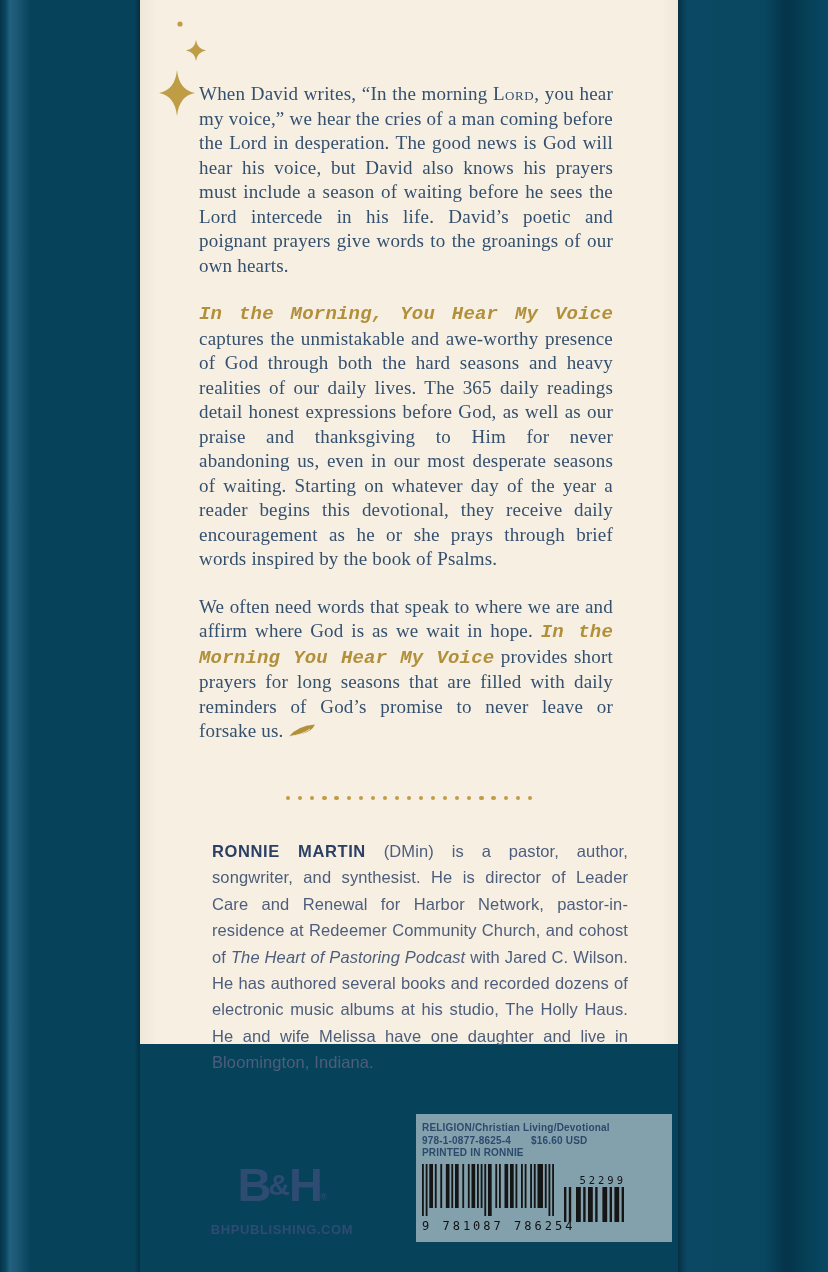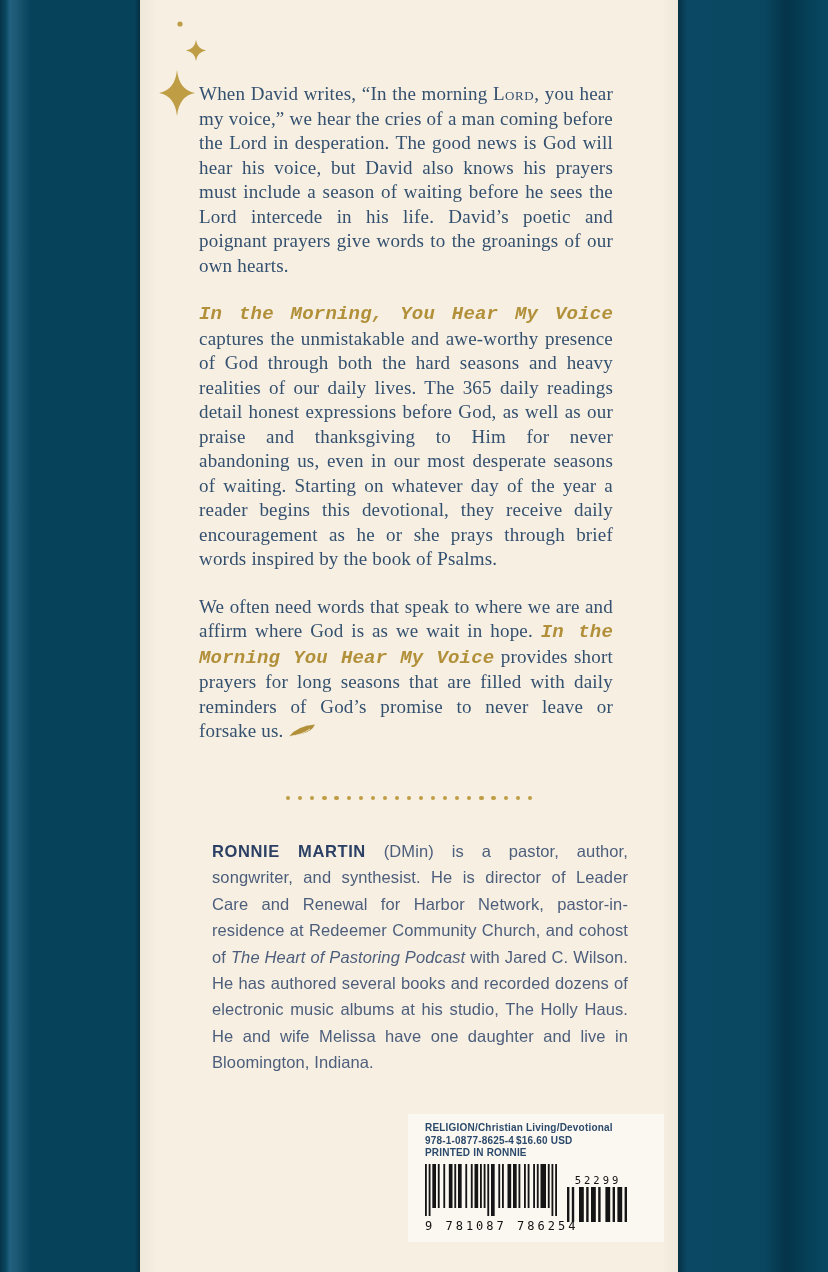--- a/index.html
+++ b/index.html
@@ -12,21 +12,21 @@
   .border-left{
     position:absolute;left:0;top:0;width:140px;height:1272px;
     background:linear-gradient(90deg,#053349 0%,#0a4860 4%,#226080 7%,#1c5873 12%,#07425b 22%,#07425b 96%,#052f42 100%);
   }
   .border-right{
     position:absolute;left:678px;top:0;width:150px;height:1272px;
     background:linear-gradient(90deg,#063045 0%,#0b4863 6%,#09465f 58%,#043449 72%,#054158 88%,#0a4863 100%);
   }
   
   .panel{
-    position:absolute;left:140px;top:0;width:538px;height:1272px;
+    position:absolute;left:140px;top:0;width:538px;height:1044px;
     background:linear-gradient(90deg,#efe7d8 0%,#f6efe2 3%,#f6efe2 97%,#f0e8da 100%);
   }
   
   .sparkles{position:absolute;left:10px;top:10px;}
   
   .copy{
     position:absolute;left:59px;top:82px;width:414px;
     font-size:19px;line-height:24.5px;color:#34506f;
     text-align:justify;letter-spacing:0.2px;
   }
@@ -60,34 +60,34 @@
     font-weight:900;font-size:47px;line-height:46px;letter-spacing:-3px;
     color:#2e4b72;
   }
   .bh-amp{font-size:30px;vertical-align:6px;letter-spacing:-1px;}
   .bh-reg{font-size:9px;vertical-align:1px;letter-spacing:0;}
   .bh-site{
     margin-top:2px;font-weight:bold;font-size:13px;letter-spacing:0.6px;color:#2e4b72;
   }
   
   .barcode-panel{
-    position:absolute;left:268px;top:1114px;width:256px;height:128px;
+    position:absolute;left:276px;top:1114px;width:256px;height:128px;
     background:rgba(255,255,255,0.5);
     font-family:"Liberation Sans", sans-serif;color:#2b4a6b;
-    padding:8px 0 0 17px;box-sizing:border-box;
+    padding:8px 0 0 6px;box-sizing:border-box;
   }
   .bc-line{font-size:10px;line-height:12.5px;font-weight:bold;letter-spacing:0.2px;white-space:nowrap;}
-  .bc-line2{display:flex;gap:2px;}
+  .bc-line2{display:flex;gap:20px;}
   .bc-row{display:flex;align-items:flex-start;margin-top:4px;}
   .bc-main{width:132px;}
   .bc-digits{
     font-family:"DejaVu Sans Mono", monospace;font-size:12px;color:#111;
     letter-spacing:3px;margin-top:-1px;white-space:nowrap;
   }
-  .bc-addon{width:62px;margin-left:10px;text-align:center;}
+  .bc-addon{width:62px;margin-left:10px;text-align:right;}
   .bc-addon-digits{
     font-family:"DejaVu Sans Mono", monospace;font-size:10.5px;color:#111;
     letter-spacing:3px;margin-bottom:1px;margin-top:10px;
   }
   svg{display:block;}
 </style>
 </head>
 <body>
 
 <div class="border-left"></div>
@@ -131,20 +131,24 @@
       <span></span>
       <span></span>
       <span></span>
       <span></span>
       <span></span>
       <span></span>
     </div>
 
   <div class="bio"><span class="seg-bold">RONNIE MARTIN</span><span> (DMin) is a pastor, author, songwriter, and synthesist. He is director of Leader Care and Renewal for Harbor Network, pastor-in-residence at Redeemer Community Church, and cohost of </span><span class="seg-italic">The Heart of Pastoring Podcast</span><span> with Jared C. Wilson. He has authored several books and recorded dozens of electronic music albums at his studio, The Holly Haus. He and wife Melissa have one daughter and live in Bloomington, Indiana.</span></div>
 
+  <div class="publisher">
+    <div class="bh-logo"><span>B</span><span class="bh-amp">&amp;</span><span>H</span><span class="bh-reg">®</span></div>
+    <div class="bh-site">BHPUBLISHING.COM</div>
+  </div>
 
   <div class="barcode-panel">
     <div class="bc-line">RELIGION/Christian Living/Devotional</div>
     <div class="bc-line bc-line2">
       <span>978-1-0877-8625-4</span>
       <span>$16.60 USD</span>
     </div>
     <div class="bc-line">PRINTED IN RONNIE</div>
     <div class="bc-row">
       <div class="bc-main">

